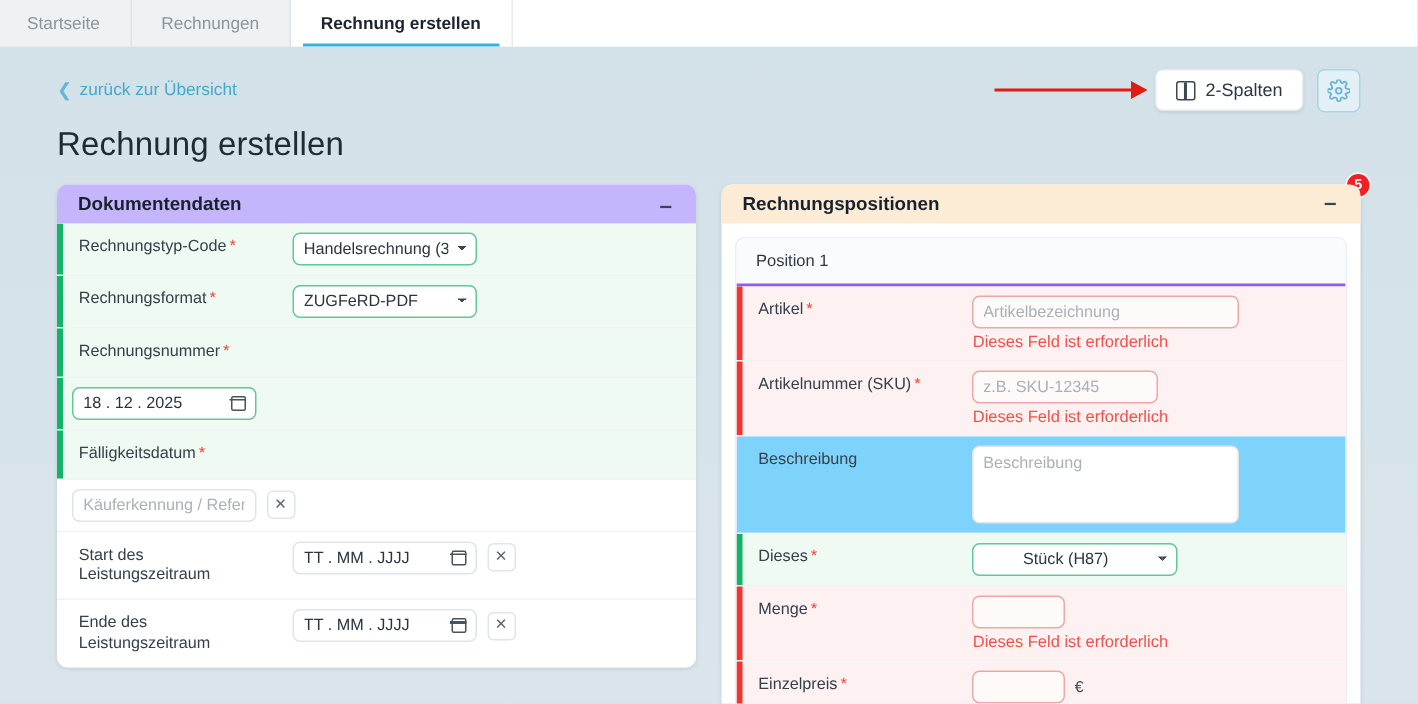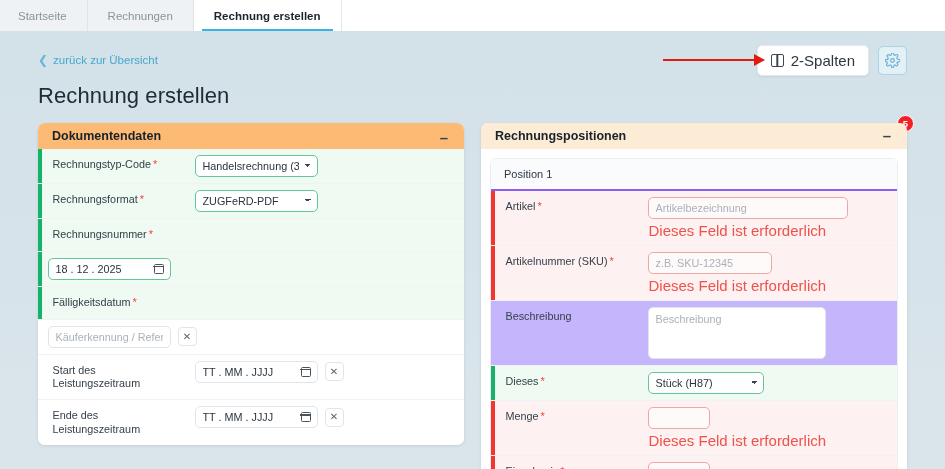--- a/index.html
+++ b/index.html
@@ -84,21 +84,21 @@
     border-left: 11px solid #e01b12;
     border-top: 6px solid transparent;
     border-bottom: 6px solid transparent;
   }
   .btn-cols {
     display: flex; align-items: center; gap: 7px;
     background: #fff;
     border: 1px solid #e4eaee;
     border-radius: 5px;
     padding: 6px 13px;
-    font-size: 15px;
+    font-size: 12px;
     color: #2c3742;
     box-shadow: 0 1px 2px rgba(40,70,90,.10);
     cursor: pointer;
   }
   .cols-icon {
     width: 13px; height: 13px;
     border: 1.4px solid #3c4854;
     border-radius: 2px;
     position: relative;
     flex: none;
@@ -145,21 +145,21 @@
   }
   .card-head {
     display: flex; align-items: center;
     padding: 6px 14px;
     border-radius: 7px 7px 0 0;
     font-size: 12.5px;
     font-weight: bold;
     color: #18212c;
     position: relative;
   }
-  .head-blue   { background: #fdba74; align-items: flex-end; }
+  .head-blue   { background: #c4b5fd; align-items: flex-end; }
   .head-orange { background: #fdecd5; }
   .collapse {
     margin-left: auto;
     font-size: 15px; line-height: 10px;
     color: #3a4450;
     cursor: pointer;
     padding: 0 2px;
   }
   .badge {
     position: absolute;
@@ -181,21 +181,21 @@
     display: flex;
     align-items: flex-start;
     border-bottom: 1px solid #f0f2f4;
     position: relative;
     min-height: 29px;
   }
   .row:last-child { border-bottom: none; }
   .row.ok    { background: #eefaf2; }
   .row.err   { background: #fdf1f1; }
   .row.plain { background: #ffffff; }
-  .row.grey  { background: #c4b5fd; }
+  .row.grey  { background: #7dd3fc; }
   .row .stripe {
     width: 3.5px; align-self: stretch; flex: none;
   }
   .stripe-green { background: #15b26a; }
   .stripe-red   { background: #f2352f; }
   .stripe-none  { background: transparent; }
 
   .row-label {
     width: 147px;
     padding: 9px 6px 9px 11px;
@@ -228,24 +228,24 @@
   }
   .inp.ok  { border: 1px solid #63c79a; }
   .inp.err { border: 1px solid #efa7a4; background:#fffafa; }
   .inp.neutral { border: 1px solid #dfe4e9; }
   .inp::placeholder { color: #a9b1b9; }
 
   .w-select  { width: 123px; }
   .w-text    { width: 123px; }
   .w-date    { width: 123px; }
   .w-leit    { width: 123px; }
-  .w-art     { width: 200px; }
+  .w-art     { width: 178px; }
   .w-sku     { width: 124px; }
   .w-small   { width: 62px; }
-  .w-unit    { width: 116px; }
+  .w-unit    { width: 137px; text-align: center; }
 
   select.inp {
     appearance: none; -webkit-appearance: none;
     background-image:
       linear-gradient(45deg, transparent 50%, #3b444f 50%),
       linear-gradient(135deg, #3b444f 50%, transparent 50%);
     background-position:
       calc(100% - 9px) calc(50% - 1px),
       calc(100% - 6px) calc(50% - 1px);
     background-size: 3px 3px, 3px 3px;
@@ -282,21 +282,21 @@
     min-width: 20px; height: 16px;
     border: 1px solid #e1e6eb; border-radius: 3px;
     background: #fff; color: #6d757e;
     font-size: 9px;
     display: flex; align-items: center; justify-content: center;
     padding: 0 5px;
     cursor: pointer;
   }
   .qbtn.sel { background: #3b82f6; border-color:#3b82f6; color:#fff; }
 
-  .errmsg { font-size: 15px; color: #f0514a; padding-left: 1px; }
+  .errmsg { font-size: 11px; color: #f0514a; padding-left: 1px; }
 
   .ta {
     width: 178px; height: 52px;
     border: 1px solid #dfe4e9; border-radius: 5px;
     font-family: "Liberation Sans", sans-serif;
     font-size: 10.8px; color: #2b343f;
     padding: 5px 7px; resize: none; outline: none;
   }
   .ta::placeholder { color: #a9b1b9; }
 

